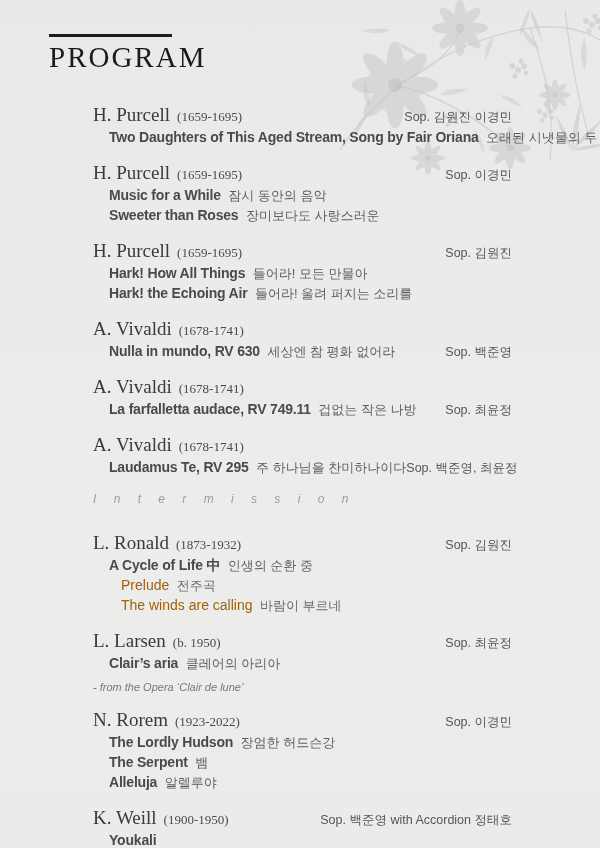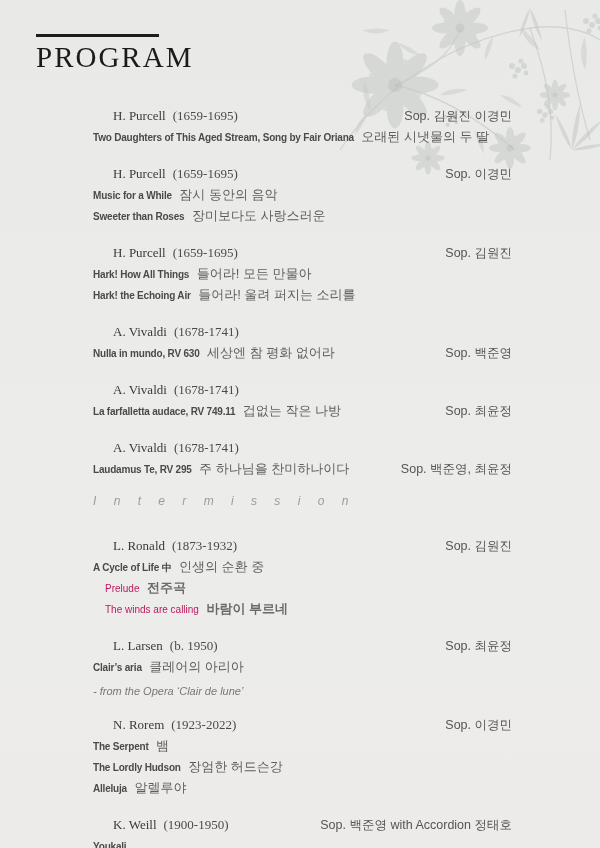--- a/index.html
+++ b/index.html
@@ -4,40 +4,40 @@
 <title>PROGRAM</title>
 <style>
   html,body{margin:0;padding:0;}
   body{
     width:600px;height:848px;position:relative;overflow:hidden;
     background:linear-gradient(180deg,#e9eae8 0%,#ecedeb 55%,#ecebe9 100%);
     font-family:"Liberation Sans",sans-serif;
     -webkit-font-smoothing:antialiased;
   }
   .floral{position:absolute;top:0;right:0;z-index:0;pointer-events:none;}
-  .header{position:absolute;left:36px;top:34px;z-index:2;}
+  .header{position:absolute;left:49px;top:34px;z-index:2;}
   .header-rule{width:123px;height:3px;background:#1d1d1d;margin-bottom:5px;}
   .header-title{
     font-family:"Liberation Serif",serif;font-size:29px;line-height:1;
     color:#1b1b1b;letter-spacing:2px;font-weight:400;transform:scaleY(1.04);
     transform-origin:left top;
   }
   .content{position:absolute;left:93px;top:104px;width:472px;z-index:1;}
   .entry{margin-bottom:15px;}
   .crow,.prow{display:flex;justify-content:space-between;align-items:baseline;}
   .composer{font-family:"Liberation Serif",serif;line-height:21px;white-space:nowrap;}
-  .cname{font-size:13px;color:#3a3a3a;margin-left:20px;}
+  .cname{font-size:19px;color:#3a3a3a;}
   .cdates{font-size:13px;color:#4a4a4a;margin-left:3px;}
   .performer{font-size:12.5px;color:#555555;white-space:nowrap;padding-right:53px;flex:0 0 auto;}
   .piece{line-height:18px;white-space:nowrap;margin-top:1px;}
-  .ptitle{font-size:10px;font-weight:700;color:#4a4a4a;letter-spacing:-0.2px;}
+  .ptitle{font-size:14px;font-weight:700;color:#4a4a4a;letter-spacing:-0.2px;margin-left:16px;}
   .ptrans{font-size:13px;color:#5d5d5d;margin-left:3px;}
   .sub{margin-left:12px;}
-  .sub .ptitle{font-weight:400;color:#be185d;letter-spacing:0;}
-  .sub .ptrans{color:#6a6a6a;font-weight:bold;}
+  .sub .ptitle{font-weight:400;color:#a16207;letter-spacing:0;}
+  .sub .ptrans{color:#6a6a6a;}
   .note{font-style:italic;font-size:11px;color:#787878;line-height:13px;margin-top:8px;}
   .intermission{
     font-size:12px;font-style:italic;color:#9b9b9b;letter-spacing:7px;
     margin:16px 0 26px 0;line-height:13px;
   }
 </style>
 </head>
 <body>
 
 <svg class="floral" width="300" height="200" viewBox="0 0 300 200" xmlns="http://www.w3.org/2000/svg">
@@ -260,28 +260,28 @@
 
   <section class="entry">
     <div class="crow">
       <div class="composer">
         <span class="cname">N. Rorem</span>
         <span class="cdates">(1923-2022)</span>
       </div>
       <div class="performer">Sop. 이경민</div>
     </div>
     <div class="piece">
+      <span class="ptitle">The Lordly Hudson</span>
+      <span class="ptrans">장엄한 허드슨강</span>
+    </div>
+    <div class="piece">
       <span class="ptitle">The Serpent</span>
       <span class="ptrans">뱀</span>
     </div>
     <div class="piece">
-      <span class="ptitle">The Lordly Hudson</span>
-      <span class="ptrans">장엄한 허드슨강</span>
-    </div>
-    <div class="piece">
       <span class="ptitle">Alleluja</span>
       <span class="ptrans">알렐루야</span>
     </div>
   </section>
 
   <section class="entry">
     <div class="crow">
       <div class="composer">
         <span class="cname">K. Weill</span>
         <span class="cdates">(1900-1950)</span>

